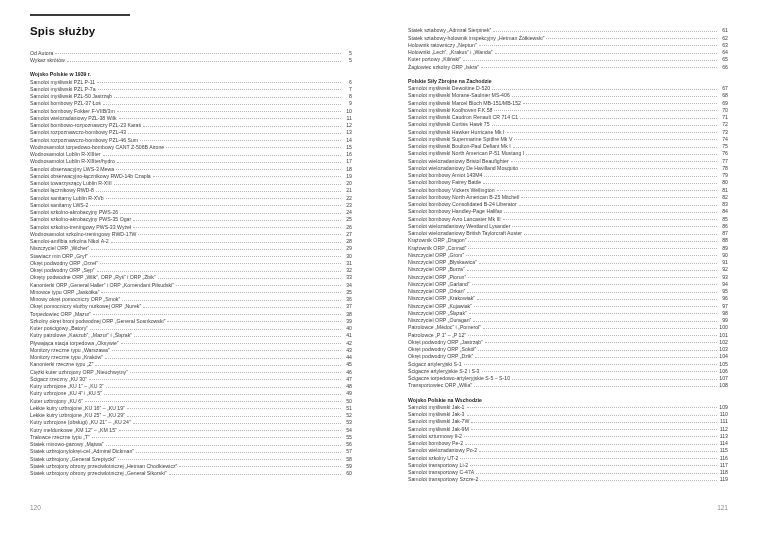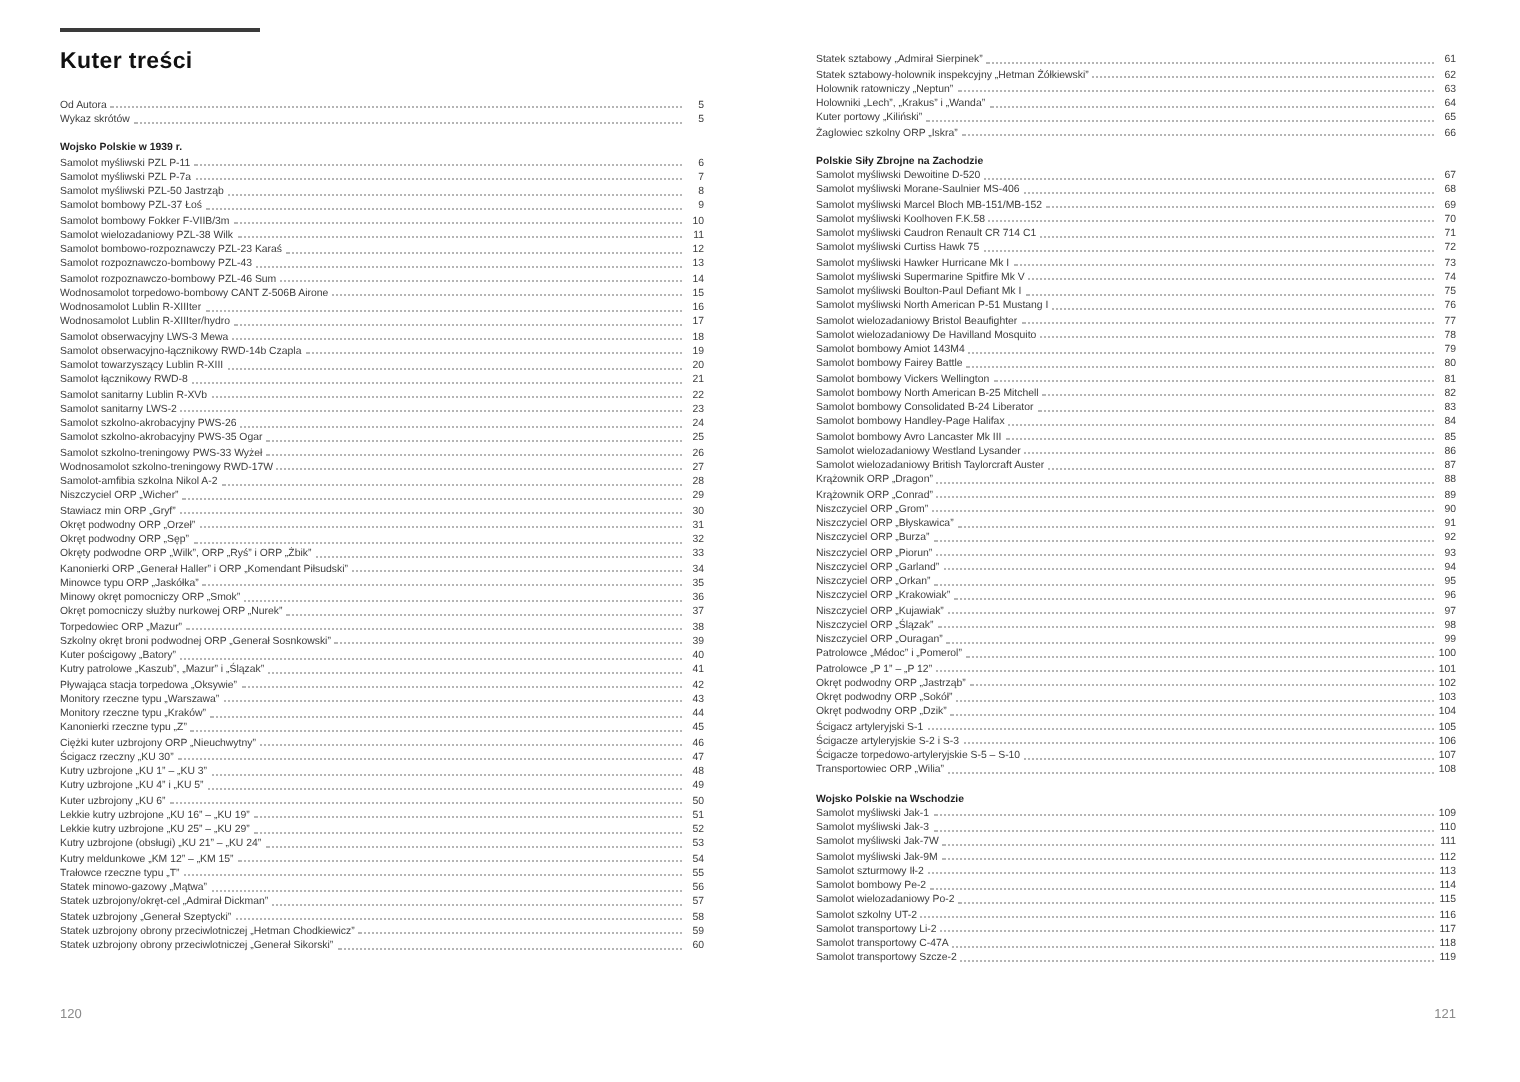--- a/index.html
+++ b/index.html
@@ -22,21 +22,21 @@
   .folio-left  { left:30px; }
   .folio-right { right:32px; }
 </style>
 </head>
 <body>
 
 <div class="spread">
 
   <div class="page page-left">
     <div class="title-rule"></div>
-    <div class="page-title">Kuter treści</div>
+    <div class="page-title">Spis służby</div>
     <div class="toc">
         <div class="toc-row">
           <span class="toc-label">Od Autora</span>
           <span class="toc-leader"></span>
           <span class="toc-page">5</span>
         </div>
         <div class="toc-row">
           <span class="toc-label">Wykaz skrótów</span>
           <span class="toc-leader"></span>
           <span class="toc-page">5</span>

